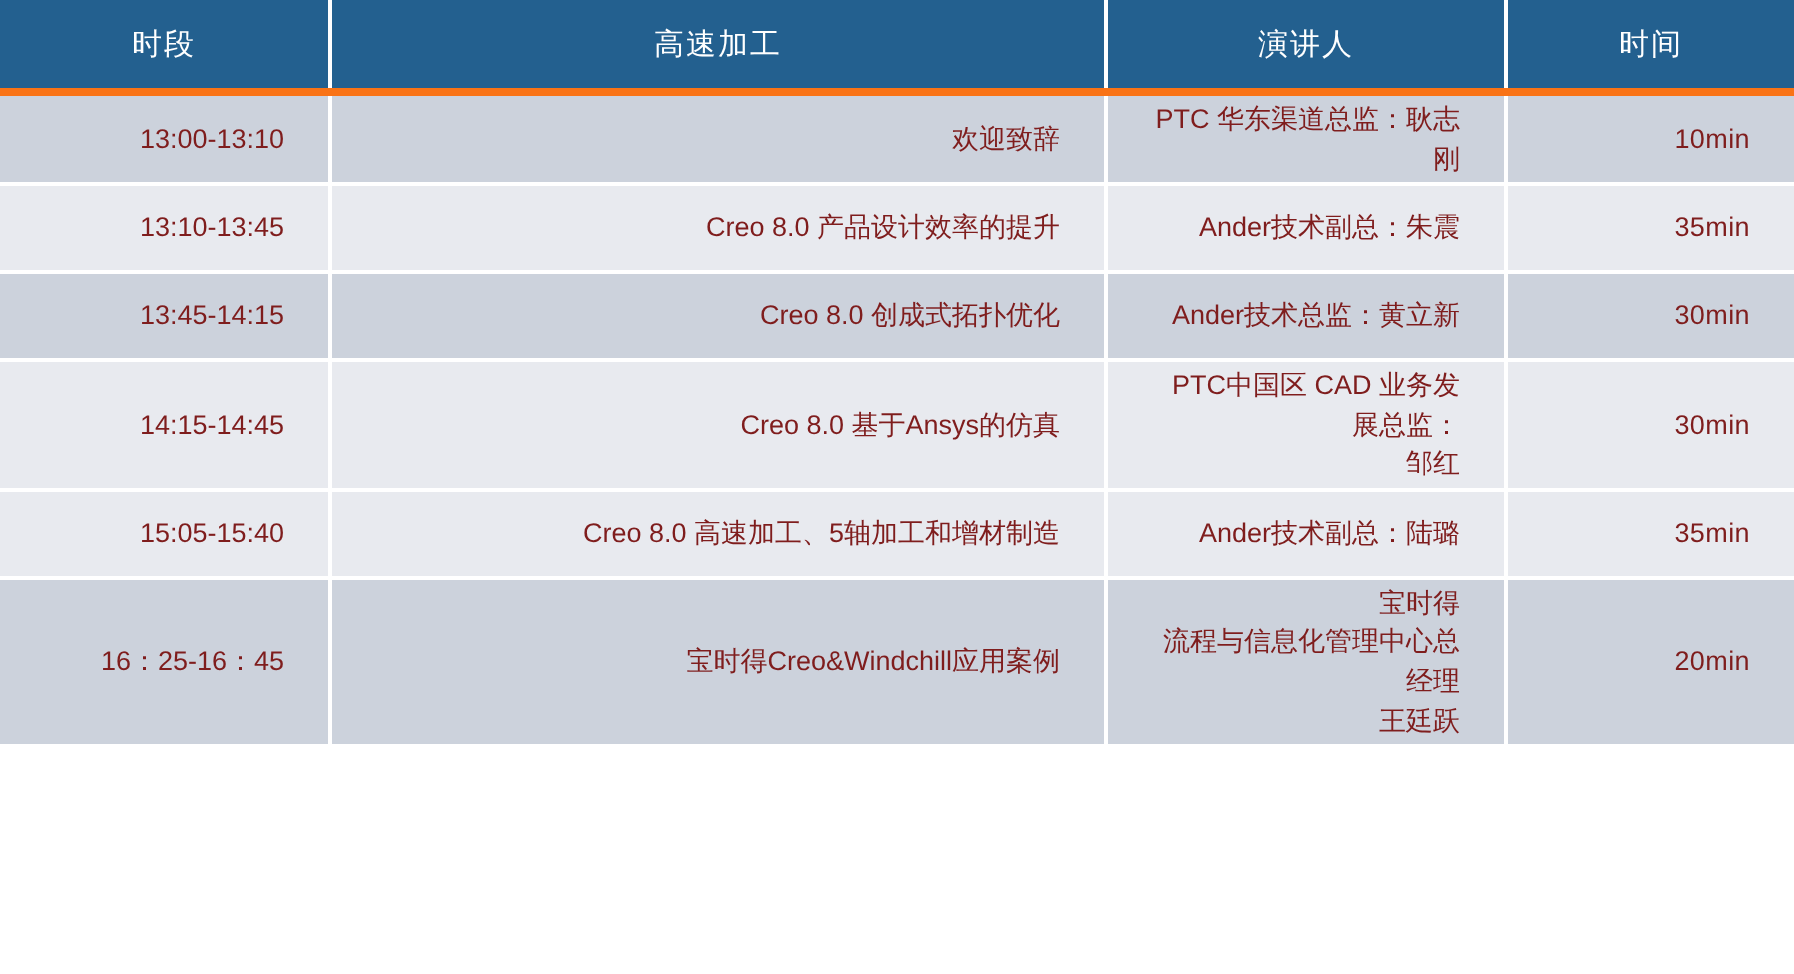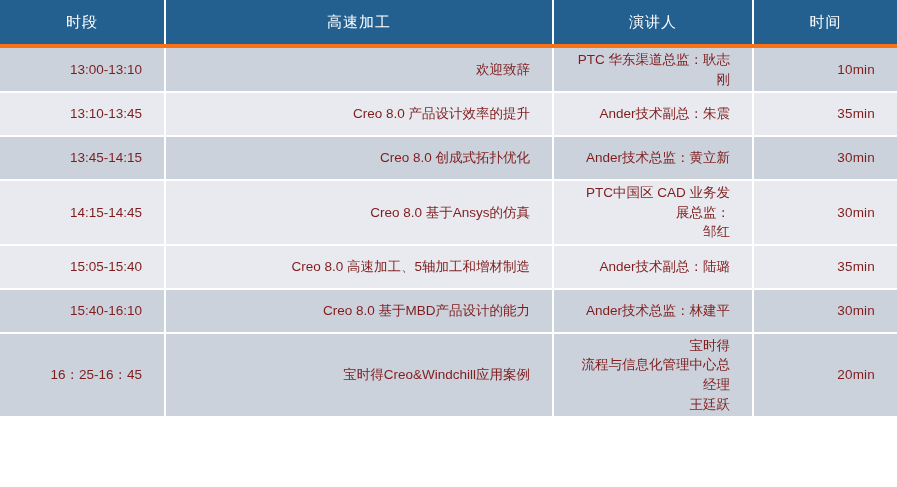--- a/index.html
+++ b/index.html
@@ -108,26 +108,20 @@
         <td>PTC中国区 CAD 业务发展总监：
 邹红</td>
         <td class="dur">30min</td>
       </tr>
       <tr class="band-light h-std">
         <td>15:05-15:40</td>
         <td>Creo 8.0 高速加工、5轴加工和增材制造</td>
         <td>Ander技术副总：陆璐</td>
         <td class="dur">35min</td>
       </tr>
-      <tr class="band-dark h-std">
-        <td>15:40-16:10</td>
-        <td>Creo 8.0 基于MBD产品设计的能力</td>
-        <td>Ander技术总监：林建平</td>
-        <td class="dur">30min</td>
-      </tr>
       <tr class="band-dark h-three">
         <td>16：25-16：45</td>
         <td>宝时得Creo&amp;Windchill应用案例</td>
         <td>宝时得
 流程与信息化管理中心总经理
 王廷跃</td>
         <td class="dur">20min</td>
       </tr>
 
     </tbody>

